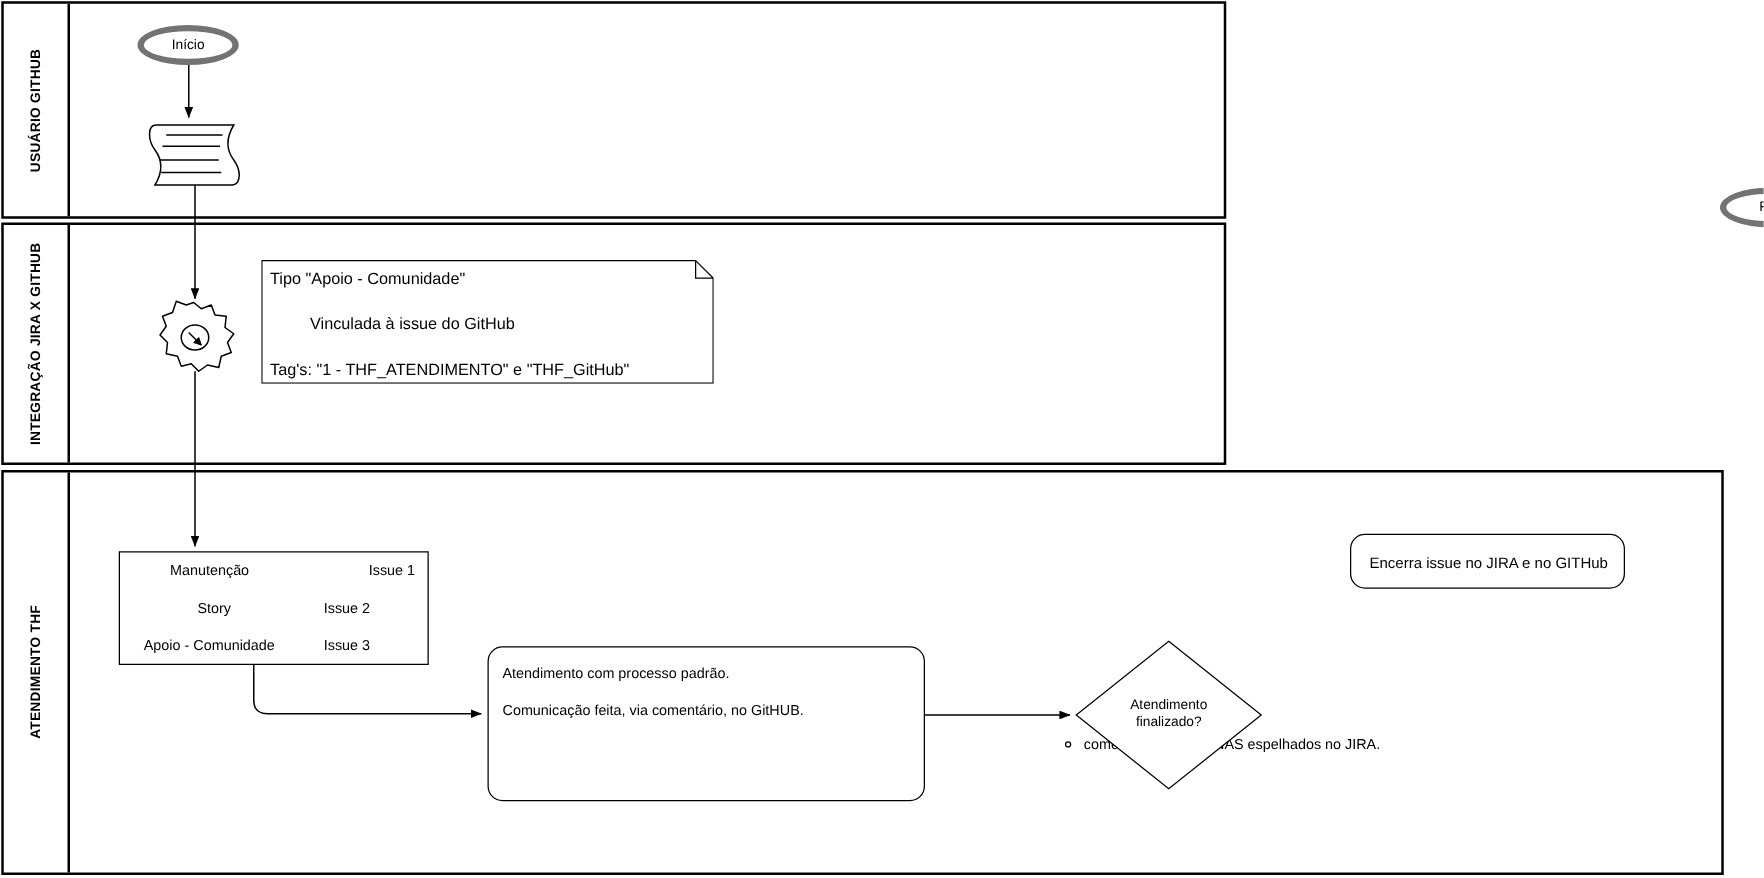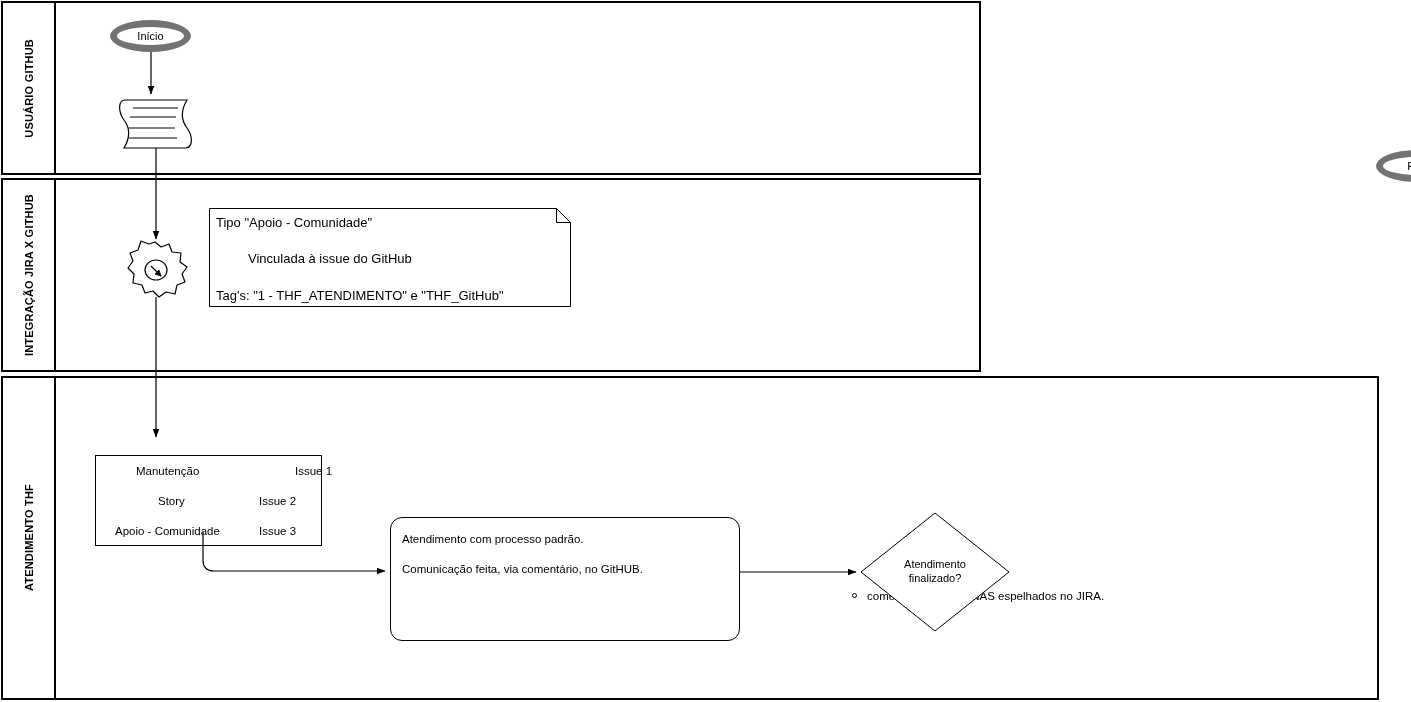--- a/index.html
+++ b/index.html
@@ -44,21 +44,21 @@
     letter-spacing: 0.2px;
     white-space: nowrap;
     text-align: center;
     font-family: "Liberation Sans", sans-serif;
   }
   .node {
     position: absolute;
     box-sizing: border-box;
   }
   .oval {
-    border: 7px solid #737373;
+    border: 5px solid #737373;
     border-radius: 50%;
     background: #ffffff;
     display: flex;
     align-items: center;
     justify-content: center;
     font-size: 11px;
   }
   .rect {
     border: 1px solid #000000;
     background: #ffffff;
@@ -147,21 +147,21 @@
   <div class="node" style="left:209px; top:208px; width:362px; height:99px;">
     <svg width="362" height="99" viewBox="0 0 362 99" style="position:absolute; left:0; top:0;">
       <path d="M0.5,0.5 L347.5,0.5 L361.5,14.5 L361.5,98.5 L0.5,98.5 Z" fill="#ffffff" stroke="#000000" stroke-width="1"></path>
       <path d="M347.5,0.5 L347.5,14.5 L361.5,14.5" fill="none" stroke="#000000" stroke-width="1"></path>
     </svg>
     <span class="note-text" style="left:7px; top:8px;">Tipo "Apoio - Comunidade"</span>
     <span class="note-text" style="left:7px; top:44px;margin-left:32px;">Vinculada à issue do GitHub</span>
     <span class="note-text" style="left:7px; top:81px;">Tag's: "1 - THF_ATENDIMENTO" e "THF_GitHub"</span>
   </div>
 
-  <div class="node rect" style="left:95px; top:455px; width:227px; height:91px;">
+  <div class="node rect" style="left:95px; top:441px; width:248px; height:91px;">
     <span class="tbl-cell" style="left:40px; top:9px;">Manutenção</span>
     <span class="tbl-cell" style="left:163px; top:9px;margin-left:36px;">Issue 1</span>
 
     <span class="tbl-cell" style="left:62px; top:39px;">Story</span>
     <span class="tbl-cell" style="left:163px; top:39px;">Issue 2</span>
 
     <span class="tbl-cell" style="left:19px; top:69px;">Apoio - Comunidade</span>
     <span class="tbl-cell" style="left:163px; top:69px;">Issue 3</span>
   </div>
 
@@ -173,20 +173,23 @@
   </div>
 
   <div class="node" style="left:860px; top:512px; width:150px; height:120px;">
     <svg width="150" height="120" viewBox="0 0 150 120" style="position:absolute; left:0; top:0;">
       <path d="M75,1 L149,60 L75,119 L1,60 Z" fill="#ffffff" stroke="#000000" stroke-width="1"></path>
     </svg>
     <span class="diamond-label" style="left:0; top:46px; width:150px;">Atendimento</span>
     <span class="diamond-label" style="left:0; top:60px; width:150px;">finalizado?</span>
   </div>
 
+  <div class="node rounded" style="left:1080px; top:427px; width:220px; height:44px;">
+    <span class="box-label" style="left:0; top:15px; width:220px; text-align:center;">Encerra issue no JIRA e no GITHub</span>
+  </div>
 
   <svg class="overlay">
 
     <defs>
       <marker id="arrowhead" markerWidth="9" markerHeight="7" refX="8.5" refY="3.5" orient="auto" markerUnits="userSpaceOnUse">
         <path d="M0,0 L9,3.5 L0,7 Z" fill="#000000"></path>
       </marker>
     </defs>
 
     <g>

